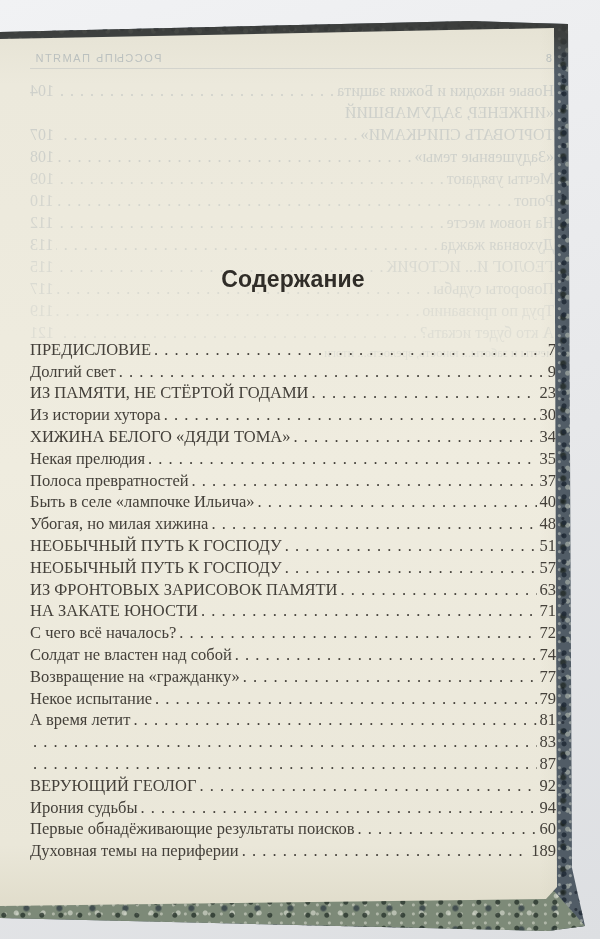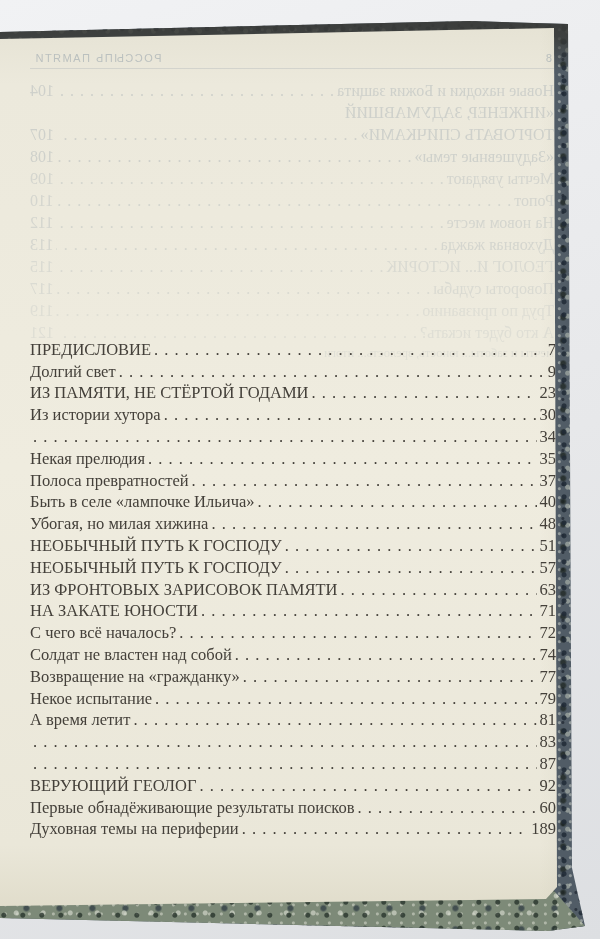--- a/index.html
+++ b/index.html
@@ -172,20 +172,21 @@
             <span class="num">121</span>
           </div>
           <div class="bleed-row no-num">
             <span>мечты и заботы... юность, зрелость... итоги</span>
             <span class="dots"></span>
             <span class="num"></span>
           </div>
         </div>
     </div>
 
+    <div class="heading">Содержание</div>
 
     <div class="toc" id="toc-list">
         <div class="row">
           <span>ПРЕДИСЛОВИЕ</span>
           <span class="dots"></span>
           <span class="num">7</span>
         </div>
         <div class="row">
           <span>Долгий свет</span>
           <span class="dots"></span>
@@ -195,20 +196,21 @@
           <span>ИЗ ПАМЯТИ, НЕ СТЁРТОЙ ГОДАМИ</span>
           <span class="dots"></span>
           <span class="num">23</span>
         </div>
         <div class="row">
           <span>Из истории хутора</span>
           <span class="dots"></span>
           <span class="num">30</span>
         </div>
         <div class="row">
+          <span>ХИЖИНА БЕЛОГО «ДЯДИ ТОМА»</span>
           <span class="dots"></span>
           <span class="num">34</span>
         </div>
         <div class="row">
           <span>Некая прелюдия</span>
           <span class="dots"></span>
           <span class="num">35</span>
         </div>
         <div class="row">
           <span>Полоса превратностей</span>
@@ -275,20 +277,25 @@
           <span class="num">83</span>
         </div>
         <div class="row">
           <span class="dots"></span>
           <span class="num">87</span>
         </div>
         <div class="row">
           <span>ВЕРУЮЩИЙ ГЕОЛОГ</span>
           <span class="dots"></span>
           <span class="num">92</span>
+        </div>
+        <div class="row">
+          <span>Ирония судьбы</span>
+          <span class="dots"></span>
+          <span class="num">94</span>
         </div>
         <div class="row">
           <span>Первые обнадёживающие результаты поисков</span>
           <span class="dots"></span>
           <span class="num">60</span>
         </div>
         <div class="row">
           <span>Духовная темы на периферии</span>
           <span class="dots"></span>
           <span class="num">189</span>

